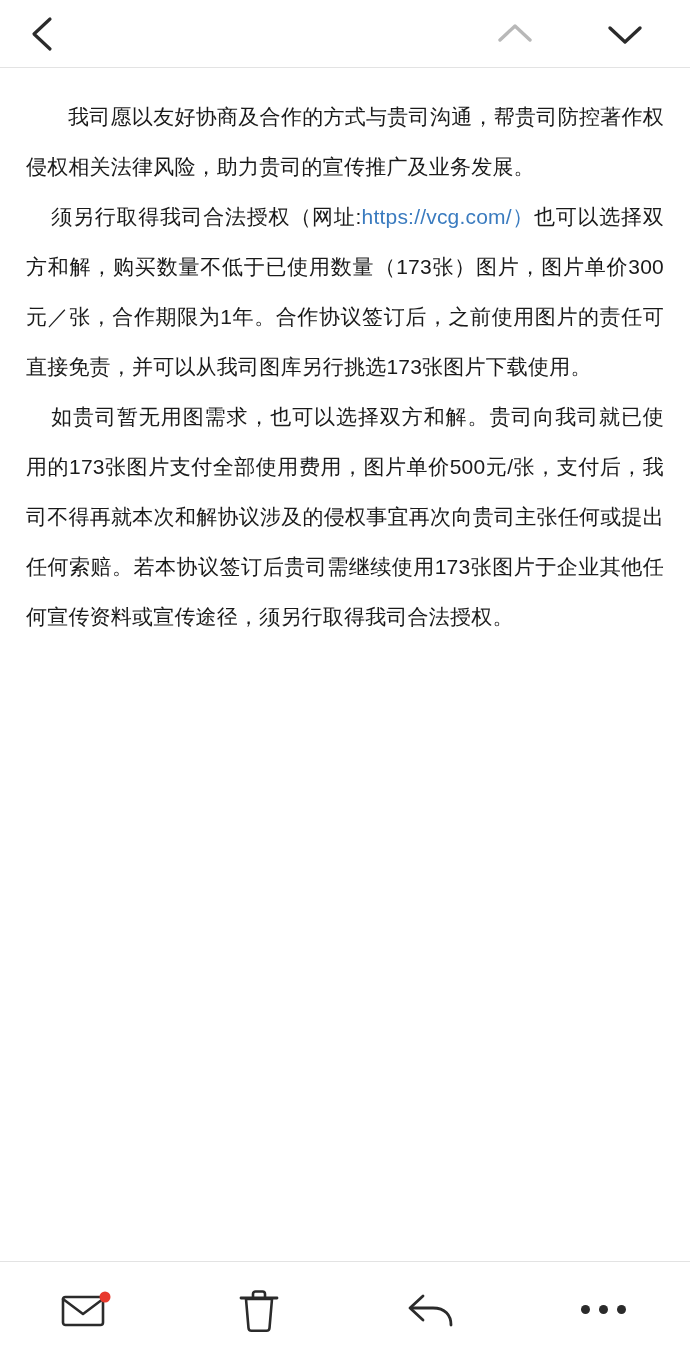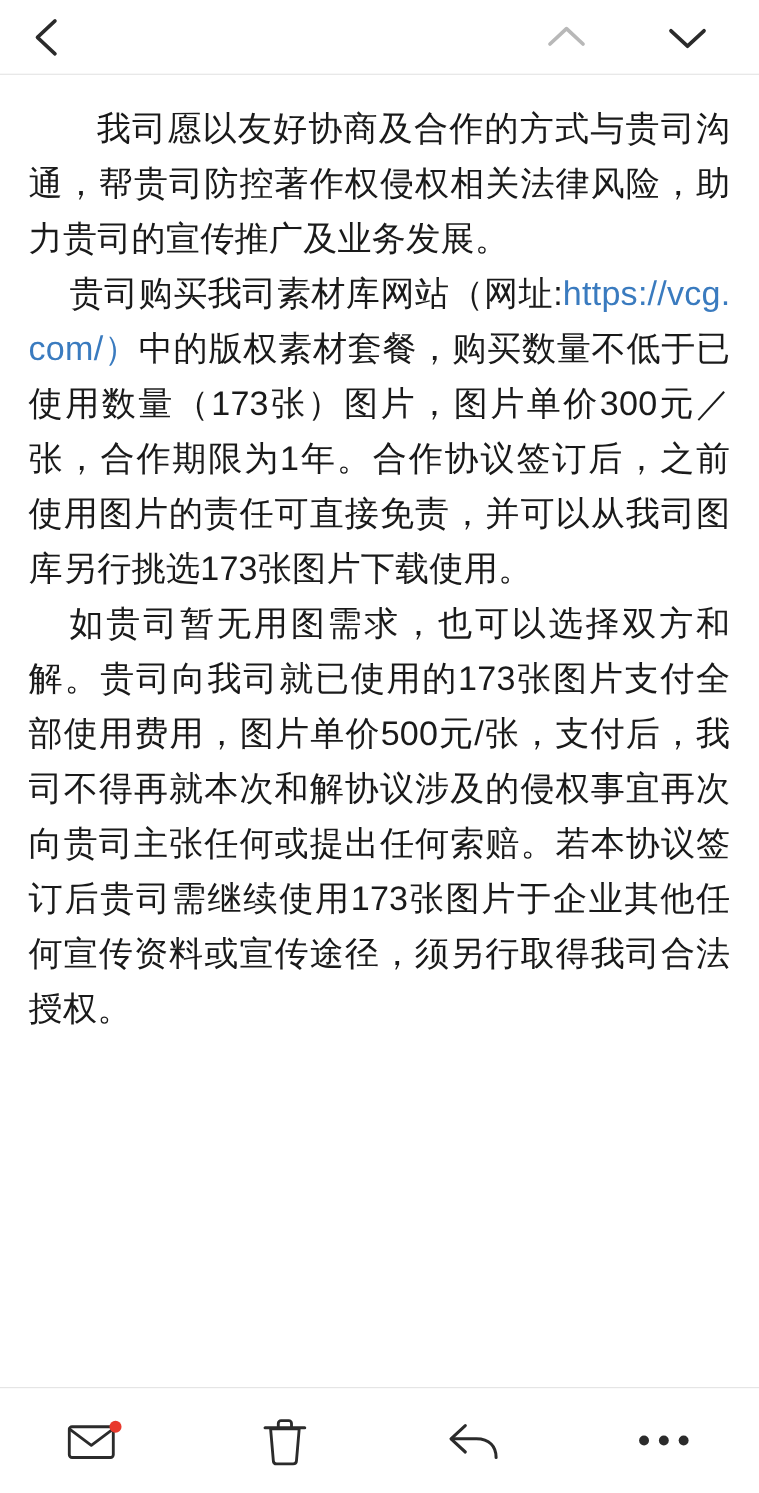--- a/index.html
+++ b/index.html
@@ -42,21 +42,21 @@
   .nav-icon { width: 54px; height: 40px; margin-left: 44px; }
   .nav-icon:last-child { margin-right: 12px; }
 
   
   .content {
     flex: 1 1 auto;
     padding: 24px 26px 10px 26px;
     overflow: hidden;
   }
   .para {
-    font-size: 31px;
+    font-size: 21px;
     line-height: 50px;
     color: #1a1a1a;
     letter-spacing: 0.2px;
     text-align: justify;
     word-break: break-all;
   }
   .para.indent { text-indent: 2em; }
   .para.indent-1 { text-indent: 1.2em; }
   .link {
     color: #3a7bbf;
@@ -116,21 +116,21 @@
     </button>
     <button class="icon-btn">
       <svg class="nav-icon" viewBox="0 0 54 40">
         <polyline points="12,14 27,28 42,14" fill="none" stroke="#2b2b2b" stroke-width="3.4" stroke-linecap="round" stroke-linejoin="round"></polyline>
       </svg>
     </button>
   </div>
 
   <div class="content">
     <p class="para indent">我司愿以友好协商及合作的方式与贵司沟通，帮贵司防控著作权侵权相关法律风险，助力贵司的宣传推广及业务发展。</p>
-    <p class="para indent-1"><span>贵司购买我司素材库网站（网址:</span><a class="link" href="#">https://vcg.com/）</a><span>中的版权素材套餐，购买数量不低于已使用数量（173张）图片，图片单价300元／张，合作期限为1年。合作协议签订后，之前使用图片的责任可直接免责，并可以从我司图库另行挑选173张图片下载使用。</span></p>
+    <p class="para indent-1"><span>须另行取得我司合法授权（网址:</span><a class="link" href="#">https://vcg.com/）</a><span>也可以选择双方和解，购买数量不低于已使用数量（173张）图片，图片单价300元／张，合作期限为1年。合作协议签订后，之前使用图片的责任可直接免责，并可以从我司图库另行挑选173张图片下载使用。</span></p>
     <p class="para indent-1">如贵司暂无用图需求，也可以选择双方和解。贵司向我司就已使用的173张图片支付全部使用费用，图片单价500元/张，支付后，我司不得再就本次和解协议涉及的侵权事宜再次向贵司主张任何或提出任何索赔。若本协议签订后贵司需继续使用173张图片于企业其他任何宣传资料或宣传途径，须另行取得我司合法授权。</p>
   </div>
 
   <div class="bottombar">
     <button class="tool">
       <svg width="52" height="44" viewBox="0 0 52 44">
         <rect x="3" y="9" width="40" height="28" rx="2.5" fill="none" stroke="#2b2b2b" stroke-width="2.6"></rect>
         <polyline points="3,11 23,26 43,11" fill="none" stroke="#2b2b2b" stroke-width="2.6" stroke-linecap="round" stroke-linejoin="round"></polyline>
         <circle cx="45" cy="9" r="5.5" fill="#e8392d"></circle>
       </svg>

